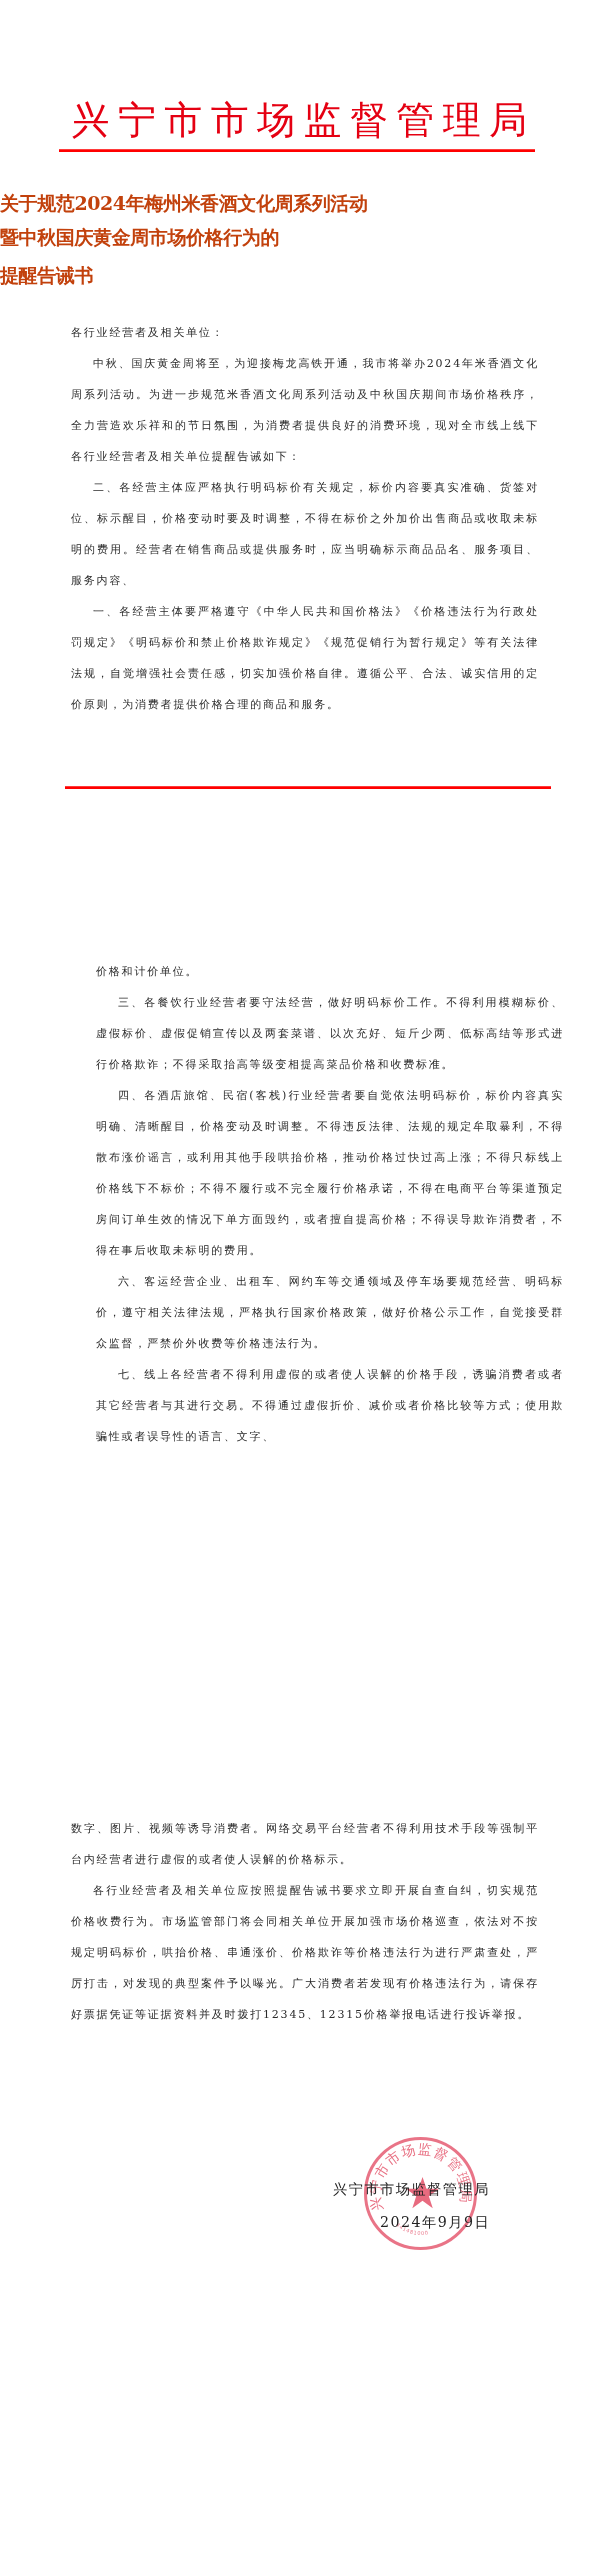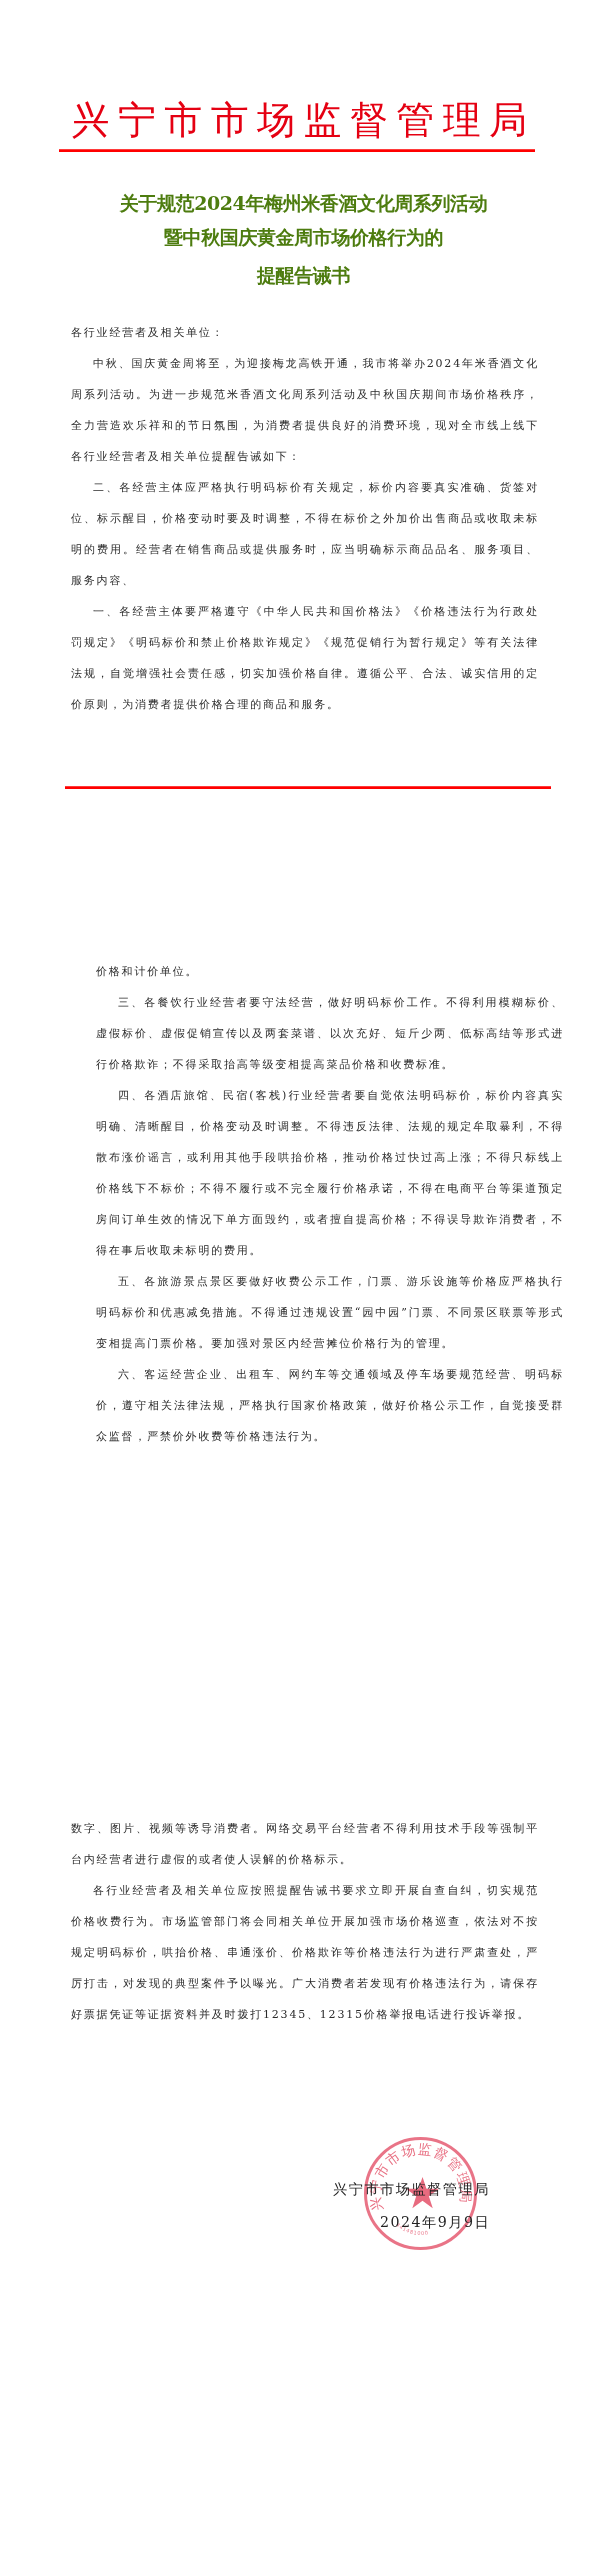--- a/index.html
+++ b/index.html
@@ -28,26 +28,26 @@
       background: #ff0000;
       border-top: 0.8px solid #ff3b3b;
       box-shadow: 0 -2.3px 0 -0.8px #ffffff, 0 -3.1px 0 -1.5px #ff5a5a;
     }
     .rule-top { left: 59px; top: 149px; width: 476px; }
     .rule-mid { left: 65px; top: 786px; width: 486px; }
 
     .doc-title {
       position: absolute;
       left: 0; width: 607px;
-      text-align: center;
+      text-align: left;
       font-family: "DejaVu Serif", "Liberation Serif", serif;
       font-weight: bold;
       font-size: 19px;
       line-height: 27.5px;
-      color: #4d7c0f;
+      color: #c2410c;
       letter-spacing: -0.4px;
     }
     .t1 { top: 190px; }
     .t2 { top: 224px; }
     .t3 { top: 264px; font-family: Liberation Mono, monospace; }
 
     .body-block {
       position: absolute;
       left: 71px;
       width: 468px;
@@ -109,22 +109,22 @@
   <p class="indent">二、各经营主体应严格执行明码标价有关规定，标价内容要真实准确、货签对位、标示醒目，价格变动时要及时调整，不得在标价之外加价出售商品或收取未标明的费用。经营者在销售商品或提供服务时，应当明确标示商品品名、服务项目、服务内容、</p>
   <p class="indent">一、各经营主体要严格遵守《中华人民共和国价格法》《价格违法行为行政处罚规定》《明码标价和禁止价格欺诈规定》《规范促销行为暂行规定》等有关法律法规，自觉增强社会责任感，切实加强价格自律。遵循公平、合法、诚实信用的定价原则，为消费者提供价格合理的商品和服务。</p>
 </div>
 
 <div class="red-rule rule-mid"></div>
 
 <div class="body-block" style="top: 956px; margin-left: 25px;">
   <p>价格和计价单位。</p>
   <p class="indent">三、各餐饮行业经营者要守法经营，做好明码标价工作。不得利用模糊标价、虚假标价、虚假促销宣传以及两套菜谱、以次充好、短斤少两、低标高结等形式进行价格欺诈；不得采取抬高等级变相提高菜品价格和收费标准。</p>
   <p class="indent">四、各酒店旅馆、民宿(客栈)行业经营者要自觉依法明码标价，标价内容真实明确、清晰醒目，价格变动及时调整。不得违反法律、法规的规定牟取暴利，不得散布涨价谣言，或利用其他手段哄抬价格，推动价格过快过高上涨；不得只标线上价格线下不标价；不得不履行或不完全履行价格承诺，不得在电商平台等渠道预定房间订单生效的情况下单方面毁约，或者擅自提高价格；不得误导欺诈消费者，不得在事后收取未标明的费用。</p>
-  <p class="indent">五、各旅游景点景区要做好收费公示工作，门票、游乐设施等价格应严格执行明码标价和优惠减免措施。不得通过违规设置“园中园”门票、不同景区联票等形式变相提高门票价格。要加强对景区内经营摊位价格行为的管理。</p>
   <p class="indent">六、客运经营企业、出租车、网约车等交通领域及停车场要规范经营、明码标价，遵守相关法律法规，严格执行国家价格政策，做好价格公示工作，自觉接受群众监督，严禁价外收费等价格违法行为。</p>
+  <p class="indent">七、线上各经营者不得利用虚假的或者使人误解的价格手段，诱骗消费者或者其它经营者与其进行交易。不得通过虚假折价、减价或者价格比较等方式；使用欺骗性或者误导性的语言、文字、</p>
 </div>
 
 <div class="body-block" style="top: 1813px;">
   <p>数字、图片、视频等诱导消费者。网络交易平台经营者不得利用技术手段等强制平台内经营者进行虚假的或者使人误解的价格标示。</p>
   <p class="indent">各行业经营者及相关单位应按照提醒告诫书要求立即开展自查自纠，切实规范价格收费行为。市场监管部门将会同相关单位开展加强市场价格巡查，依法对不按规定明码标价，哄抬价格、串通涨价、价格欺诈等价格违法行为进行严肃查处，严厉打击，对发现的典型案件予以曝光。广大消费者若发现有价格违法行为，请保存好票据凭证等证据资料并及时拨打12345、12315价格举报电话进行投诉举报。</p>
 </div>
 
 <div class="seal">
   <svg class="seal-arc-text" viewBox="0 0 148 148">
     <defs>

